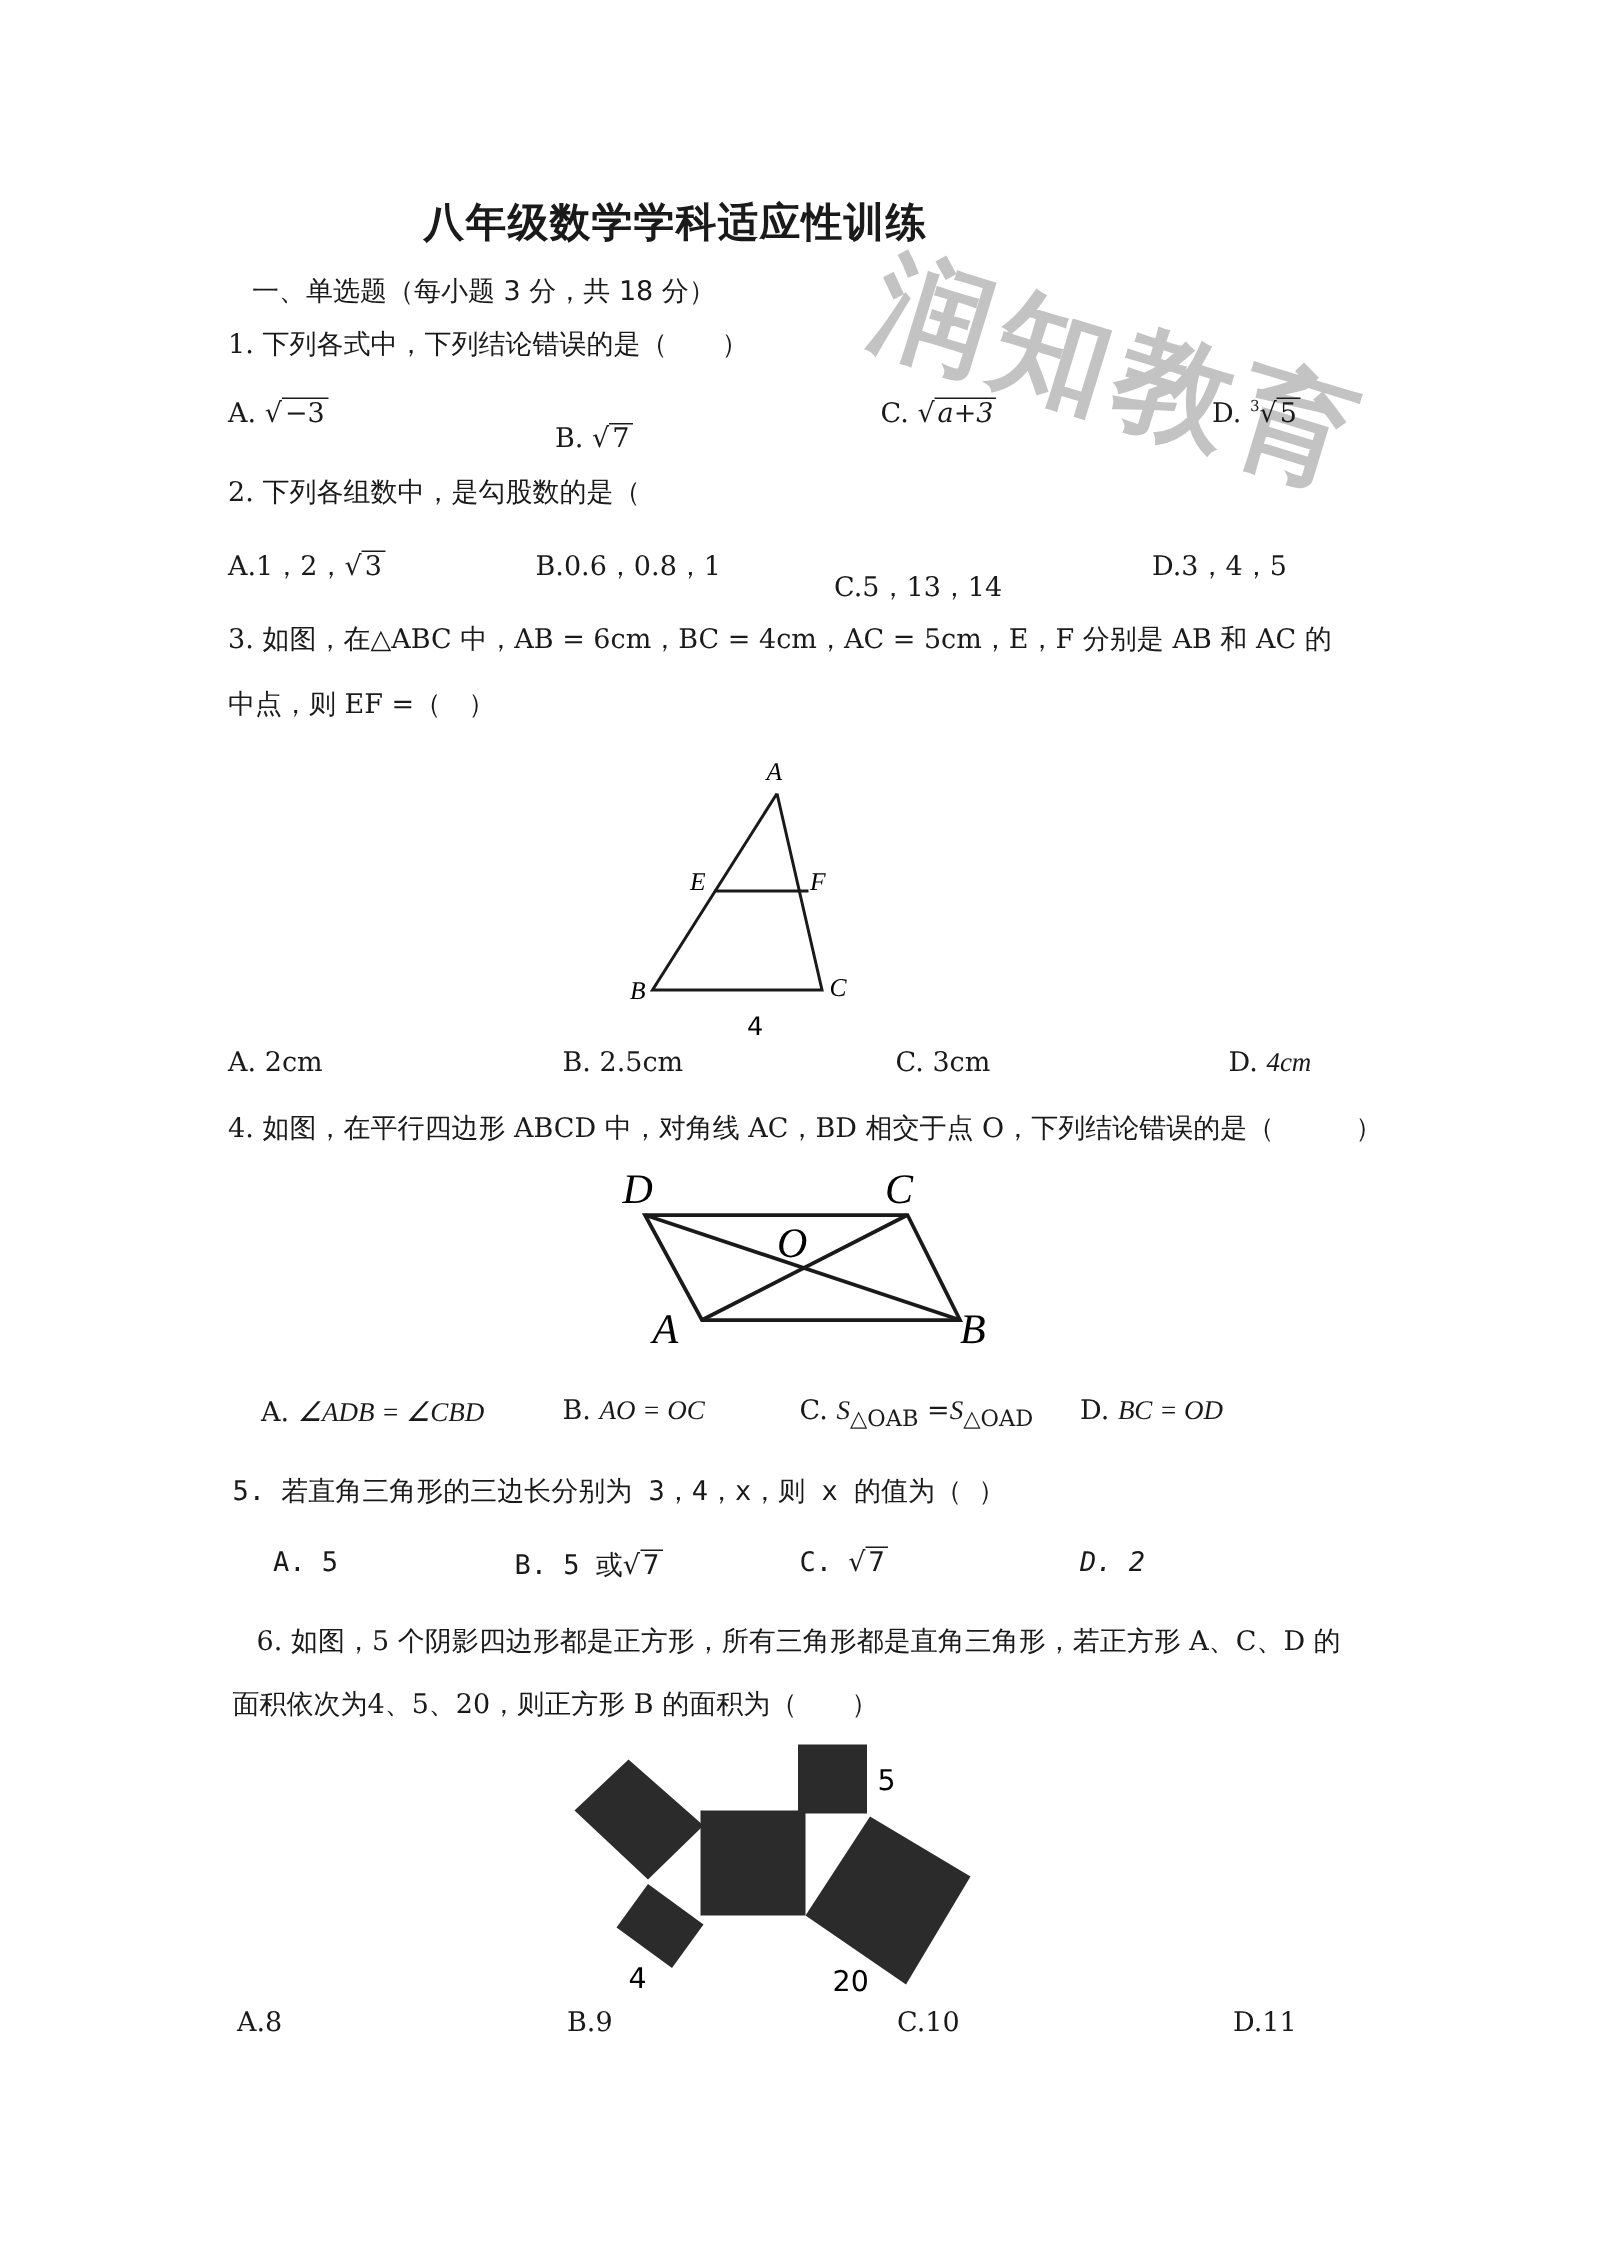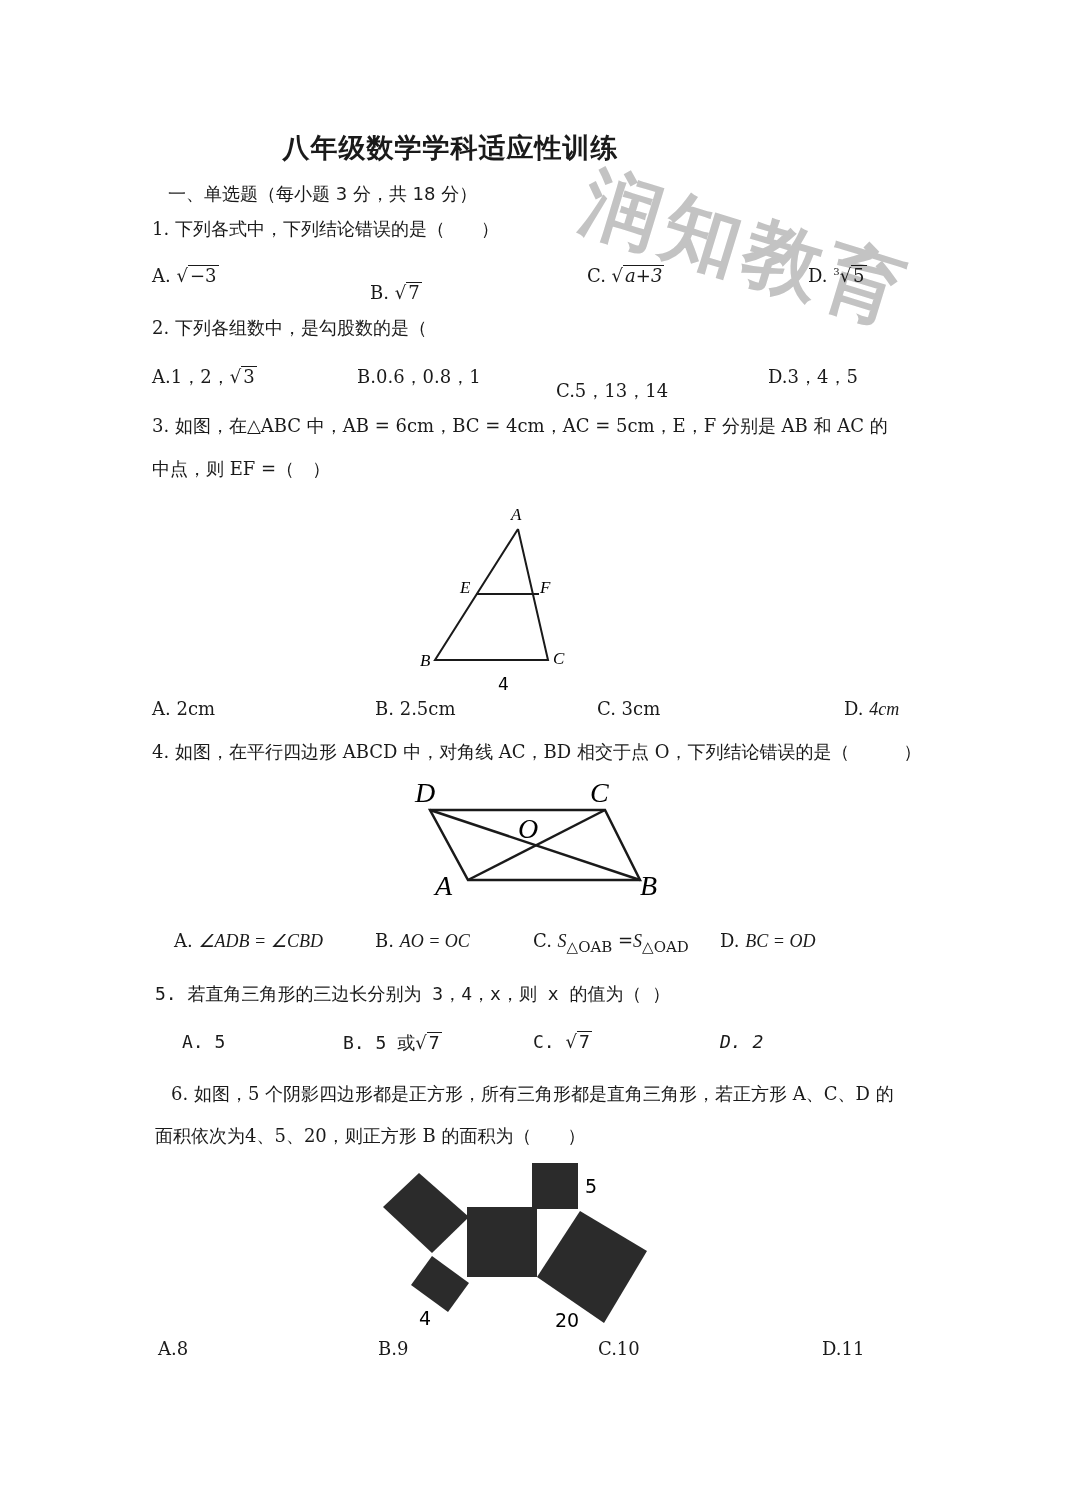--- a/index.html
+++ b/index.html
@@ -76,21 +76,21 @@
   <text x="15" y="166" font-style="italic" font-size="17" font-family="Liberation Serif, serif">B</text>
   <text x="148" y="164" font-style="italic" font-size="17" font-family="Liberation Serif, serif">C</text>
   <text x="55" y="93" font-style="italic" font-size="17" font-family="Liberation Serif, serif">E</text>
   <text x="135" y="93" font-style="italic" font-size="17" font-family="Liberation Serif, serif">F</text>
   <text x="93" y="190" font-size="17" font-family="DejaVu Sans, sans-serif">4</text>
 </svg>
 
 <div class="abs opt" style="left:152px;top:698px;"><span>A.</span> <span>2cm</span></div>
 <div class="abs opt" style="left:375px;top:698px;"><span>B.</span> <span>2.5cm</span></div>
 <div class="abs opt" style="left:597px;top:698px;"><span>C.</span> <span>3cm</span></div>
-<div class="abs opt" style="left:844px;top:698px;"><span>D.</span> <i class="m">4cm</i></div>
+<div class="abs opt" style="left:819px;top:698px;"><span>D.</span> <i class="m">4cm</i></div>
 
 <div class="abs line q" style="top:740px;">
   <span>4.</span>
   <span>如图，在平行四边形 ABCD 中，对角线 AC，BD 相交于点 O，下列结论错误的是（　　　）</span>
 </div>
 
 <svg class="abs" style="left:405px;top:770px;" width="280" height="135">
   <polygon points="25,40 200,40 235,110 63,110" fill="none" stroke="#1a1a1a" stroke-width="2.5"></polygon>
   <line x1="25" y1="40" x2="235" y2="110" stroke="#1a1a1a" stroke-width="2.5"></line>
   <line x1="63" y1="110" x2="200" y2="40" stroke="#1a1a1a" stroke-width="2.5"></line>

